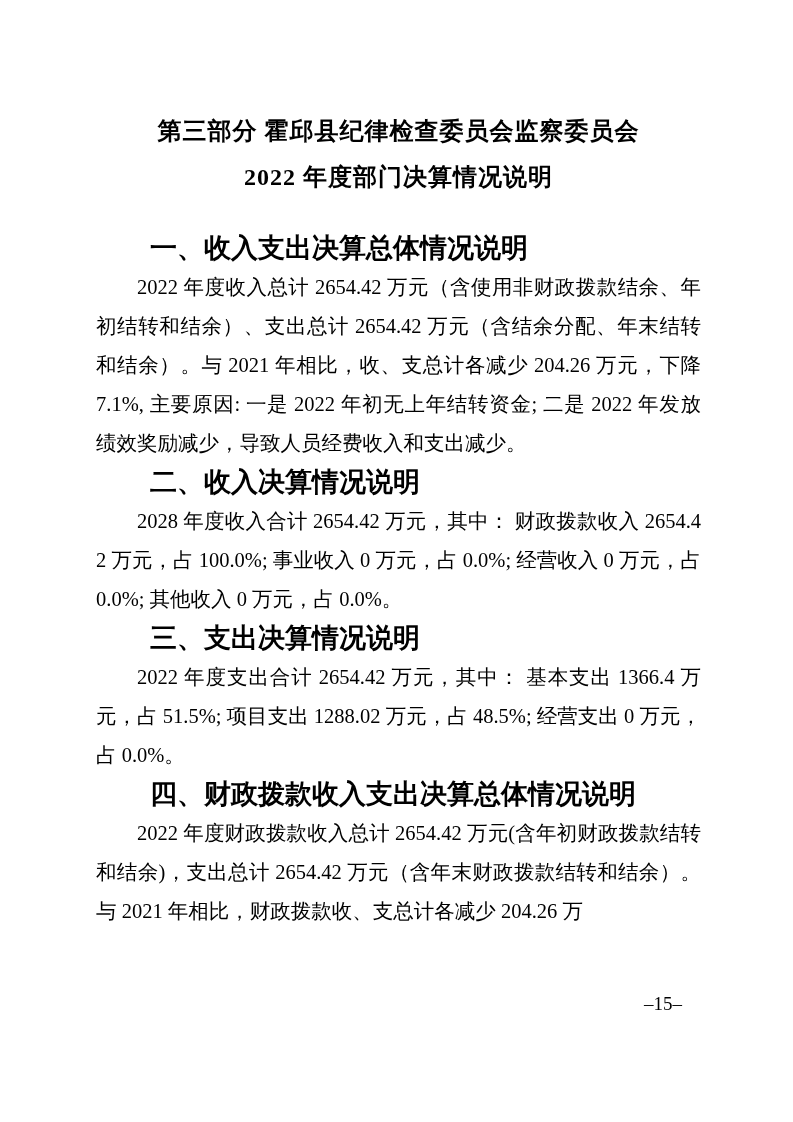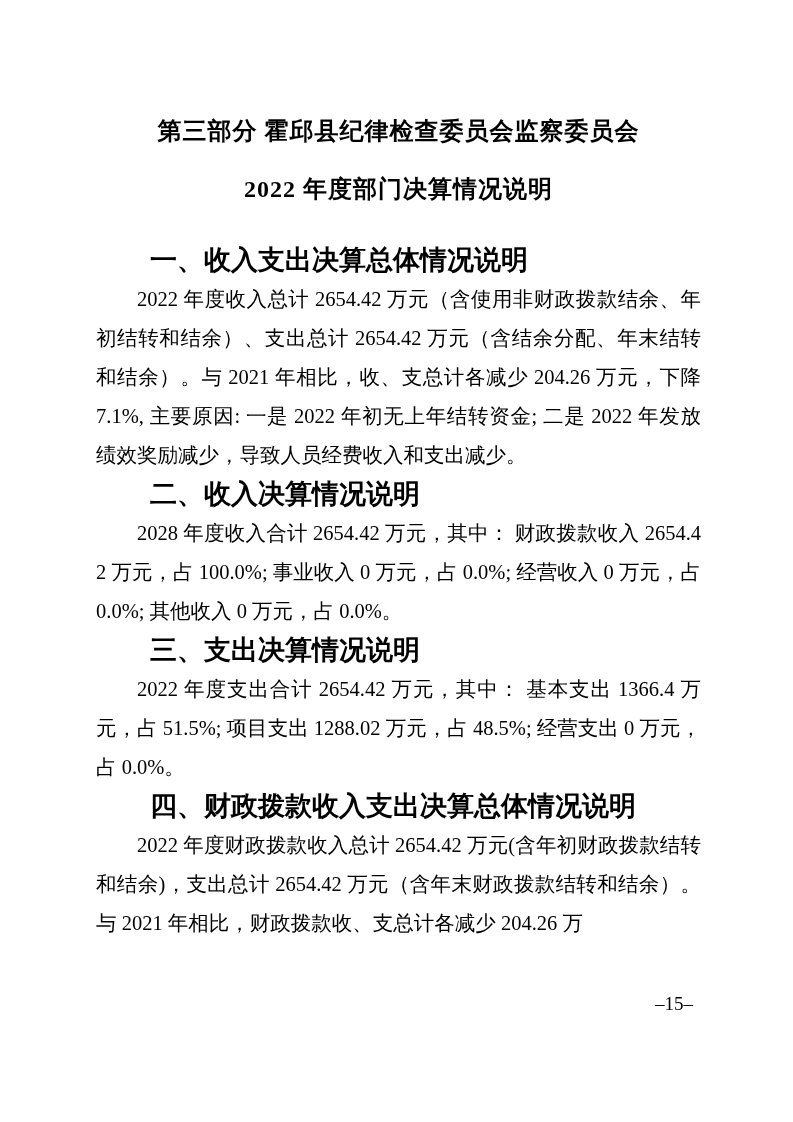--- a/index.html
+++ b/index.html
@@ -29,21 +29,21 @@
   .doc-title {
     margin: 0;
     text-align: center;
     font-size: 24px;
     font-weight: bold;
     line-height: 30px;
     letter-spacing: 1px;
     font-family: "Liberation Serif", "DejaVu Serif", serif;
   }
   .doc-title.line2 {
-    margin-top: 28px;
+    margin-top: 16px;
     margin-bottom: 37px;
   }
   .section-heading {
     margin: 0;
     font-family: "Liberation Sans", "DejaVu Sans", sans-serif;
     font-size: 27px;
     font-weight: bold;
     line-height: 39px;
     text-indent: 2em;
   }
@@ -51,21 +51,21 @@
     margin: 0;
     font-size: 20.5px;
     line-height: 39px;
     text-align: justify;
     text-indent: 2em;
     word-break: break-all;
   }
   .page-number {
     position: absolute;
     top: 993px;
-    right: 100px;
+    right: 111px;
     font-size: 19px;
     line-height: 22px;
     font-family: "Liberation Serif", "DejaVu Serif", serif;
   }
 </style>
 </head>
 <body>
 
 <div class="page">
   <div class="content">

